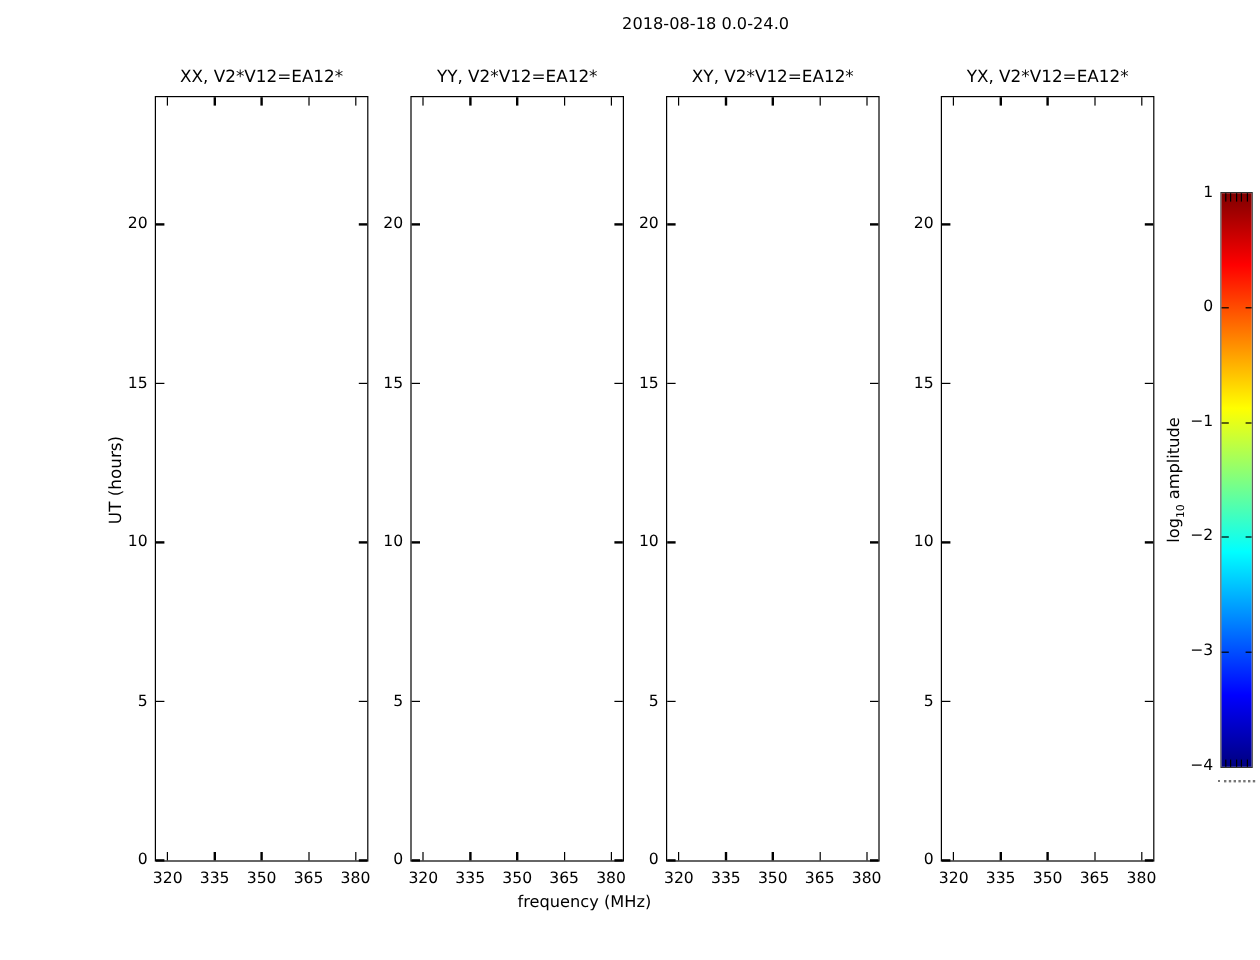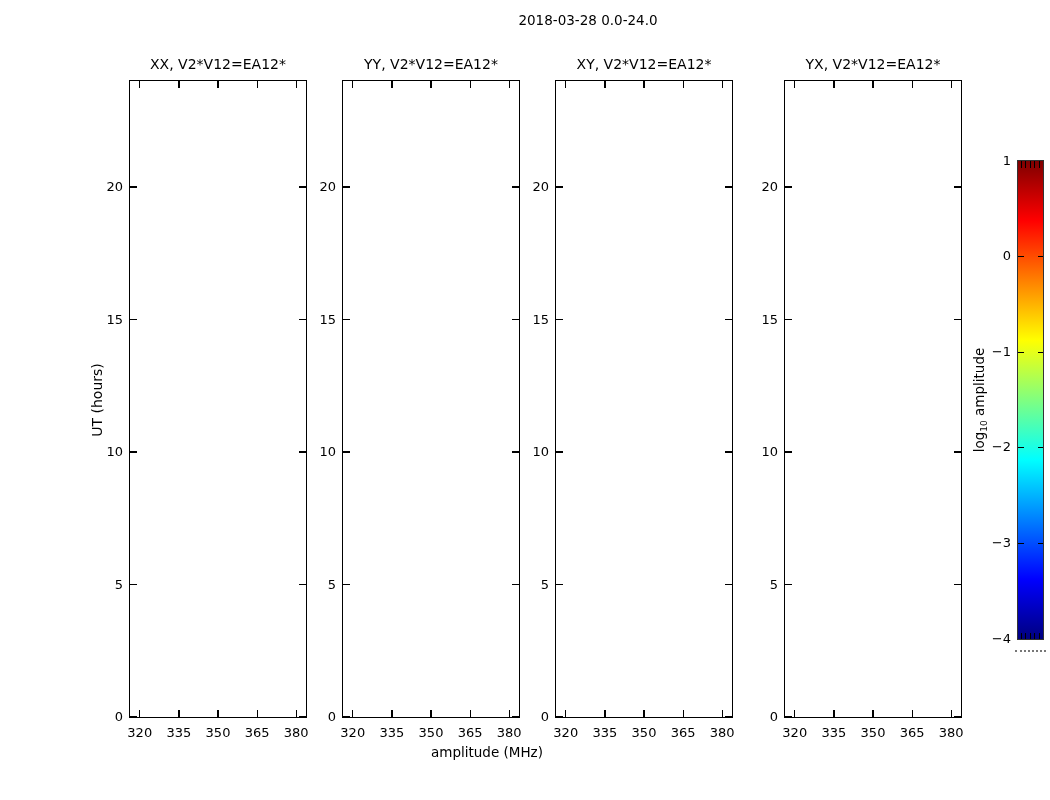--- a/index.html
+++ b/index.html
@@ -59,21 +59,21 @@
     transform:translate(-50%,-50%) rotate(-90deg);
     font-size:13.5px; white-space:nowrap;
   }
   .cb-label sub { font-size:9px; }
 </style>
 </head>
 <body>
 
 <div id="figure">
 
-  <div class="fig-title">2018-03-28 0.0-24.0</div>
+  <div class="fig-title">2018-08-18 0.0-24.0</div>
 
   <div class="plot-box p0">
     <div class="sp-title">XX, V2*V12=EA12*</div>
   <div class="tick" style="left: 9.17778px; top: 0px; width: 1.3px; height: 7px;"></div>
       <div class="tick" style="left: 9.17778px; top: 629px; width: 1.3px; height: 7px;"></div>
       <div class="xt-label" style="left: 9.77778px; top: 645px;">320</div>
       <div class="tick" style="left: 48.2889px; top: 0px; width: 1.3px; height: 7px;"></div>
       <div class="tick" style="left: 48.2889px; top: 629px; width: 1.3px; height: 7px;"></div>
       <div class="xt-label" style="left: 48.8889px; top: 645px;">335</div>
       <div class="tick" style="left: 87.4px; top: 0px; width: 1.3px; height: 7px;"></div>
@@ -194,21 +194,21 @@
       <div class="tick" style="left: 169px; top: 370.4px; width: 7px; height: 1.3px;"></div>
       <div class="yt-label" style="top: 363px;">10</div>
       <div class="tick" style="left: 0px; top: 237.9px; width: 7px; height: 1.3px;"></div>
       <div class="tick" style="left: 169px; top: 237.9px; width: 7px; height: 1.3px;"></div>
       <div class="yt-label" style="top: 230.5px;">15</div>
       <div class="tick" style="left: 0px; top: 105.4px; width: 7px; height: 1.3px;"></div>
       <div class="tick" style="left: 169px; top: 105.4px; width: 7px; height: 1.3px;"></div>
       <div class="yt-label" style="top: 98px;">20</div>
     </div>
 
-  <div class="xlabel">amplitude (MHz)</div>
+  <div class="xlabel">frequency (MHz)</div>
   <div class="ylabel">UT (hours)</div>
 
   <div class="colorbar">
     <div class="cb-gradient" style="background: linear-gradient(rgb(127, 0, 0) 0%, rgb(255, 0, 0) 12.5%, rgb(255, 128, 0) 25%, rgb(255, 255, 0) 37.5%, rgb(128, 255, 128) 50%, rgb(0, 255, 255) 62.5%, rgb(0, 128, 255) 75%, rgb(0, 0, 255) 87.5%, rgb(0, 0, 127) 100%);"></div>
   <div class="cb-hatch" style="left: 2.5px; top: 0px;"></div>
       <div class="cb-hatch" style="left: 2.5px; top: 471.5px;"></div>
       <div class="cb-hatch" style="left: 7.04545px; top: 0px;"></div>
       <div class="cb-hatch" style="left: 7.04545px; top: 471.5px;"></div>
       <div class="cb-hatch" style="left: 11.5909px; top: 0px;"></div>
       <div class="cb-hatch" style="left: 11.5909px; top: 471.5px;"></div>

